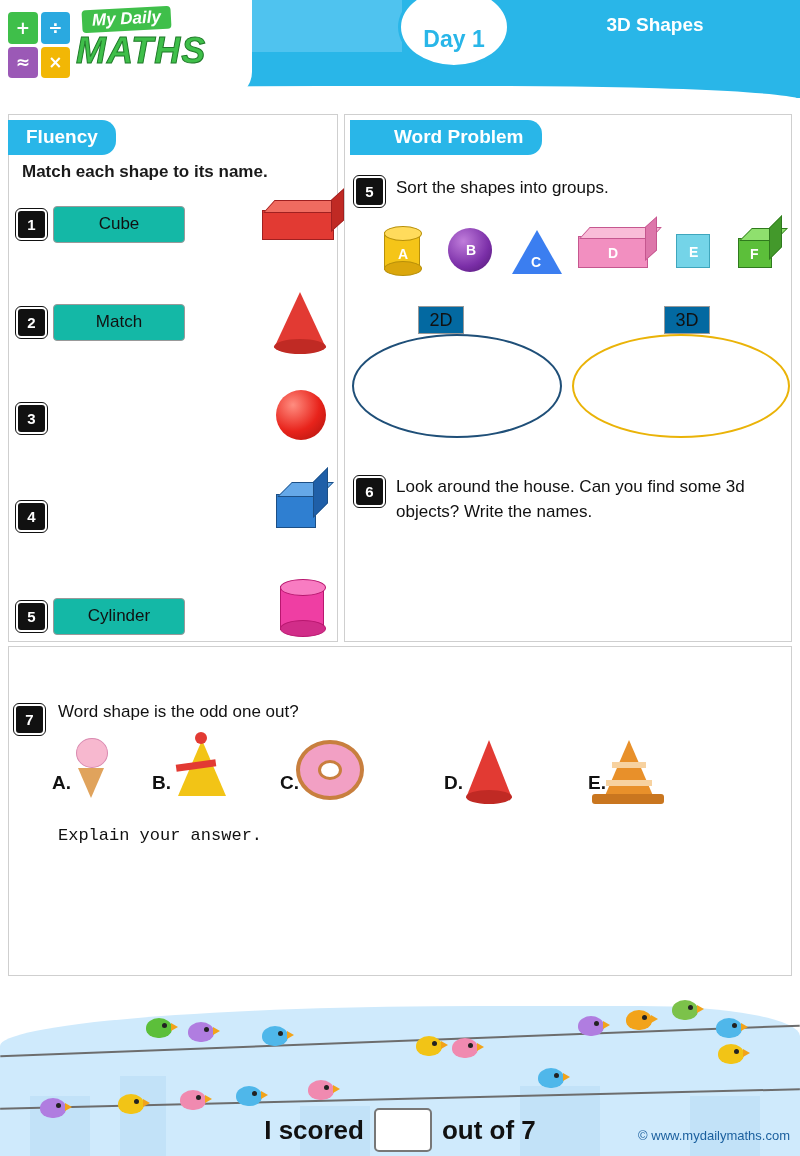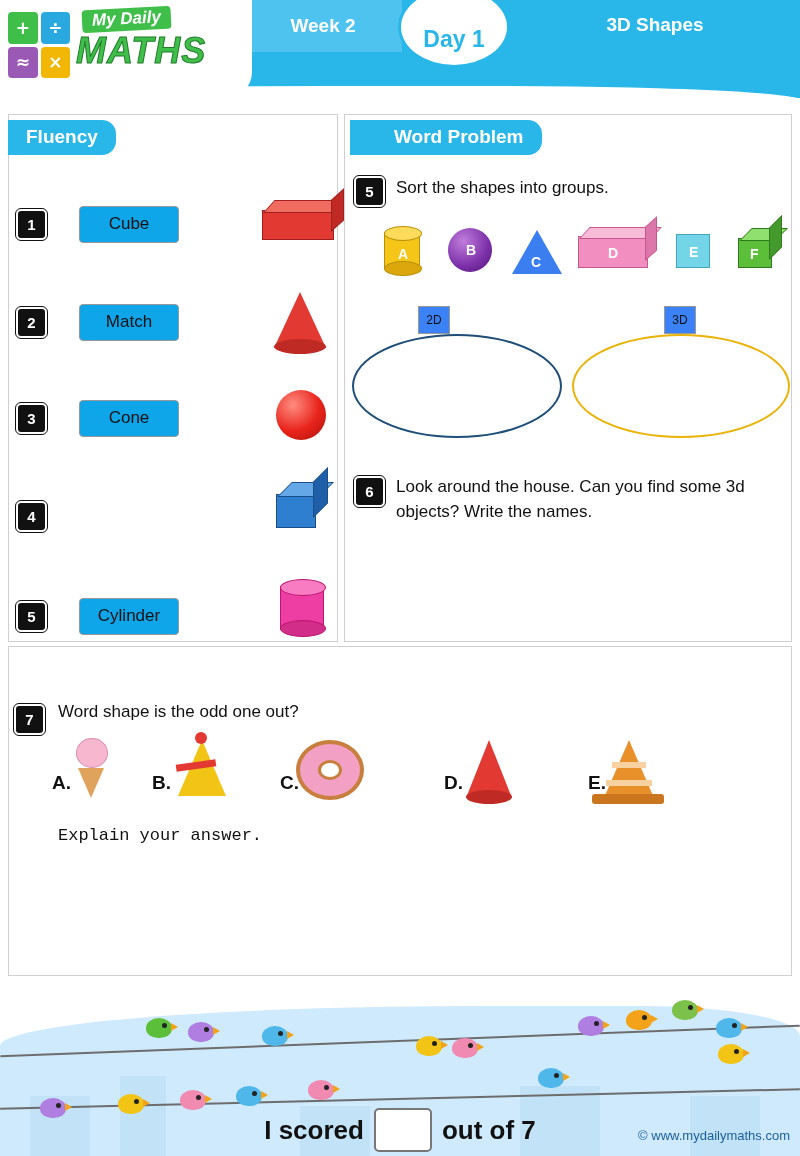--- a/index.html
+++ b/index.html
@@ -160,24 +160,24 @@
     border: 2px solid #ffffff;
     outline: 1px solid #111;
   }
   .match-row {
     position: absolute;
     left: 16px;
     width: 310px; height: 52px;
     display: flex; align-items: center;
   }
   .name-plate {
-    margin-left: 32px;
-    width: 100px; height: 37px;
+    margin-left: 6px;
+    width: 132px; height: 37px;
     border: 1px solid #999;
-    background: #0ea5e9;
+    background: #14b8a6;
     border-radius: 4px;
     display: flex; align-items: center; justify-content: center;
     font-size: 17px;
     color: #111;
   }
   .shape-cell {
     position: absolute;
     left: 262px;
     width: 80px; height: 60px;
   }
@@ -326,25 +326,25 @@
 
   .venn {
     position: absolute;
     border-radius: 50%;
     background: transparent;
   }
   .venn-2d { left: 352px; top: 334px; width: 210px; height: 104px; border: 2px solid #1f4f78; }
   .venn-3d { left: 572px; top: 334px; width: 218px; height: 104px; border: 2px solid #eab308; }
   .venn-label {
     position: absolute;
-    width: 32px; height: 28px;
-    background: #3b82f6;
+    width: 46px; height: 28px;
+    background: #0369a1;
     border: 1px solid #999;
     display: flex; align-items: center; justify-content: center;
-    font-size: 12px; color: #111; font-weight: normal;
+    font-size: 18px; color: #111; font-weight: normal;
   }
   .vl-2d { left: 418px; top: 306px; }
   .vl-3d { left: 664px; top: 306px; }
 
   
   .q7-num { position: absolute; left: 14px; top: 704px; }
   .q7-txt { position: absolute; left: 58px; top: 702px; font-size: 17px; color: #111; }
   .q7-explain { position: absolute; left: 58px; top: 826px; font-size: 17px; color: #111; font-family: Liberation Mono, monospace; }
   .opt-label {
     position: absolute;
@@ -510,51 +510,50 @@
         <div class="li-1">+</div>
         <div class="li-2">÷</div>
         <div class="li-3">≈</div>
         <div class="li-4">×</div>
       </div>
       <div class="logo-text">
         <span class="logo-daily">My Daily</span>
         <div class="logo-maths">MATHS</div>
       </div>
     </div>
-    <div class="hdr-week">Week 2</div>
     <div class="hdr-day-circle">
       <span class="hdr-day-txt">Day 1</span>
     </div>
     <div class="hdr-topic">3D Shapes</div>
     <div class="hdr-wave"></div>
   </div>
 
   <div class="box fluency-box"></div>
   <div class="tab tab-fluency">Fluency</div>
+  <div class="fl-instr">Match each shape to its name.</div>
 
   <div class="match-row" style="top:198px;">
     <div class="qnum">1</div>
     <div class="name-plate">Cube</div>
   </div>
   <div class="shape-cell" style="top:196px;">
     <div class="cuboid-red"></div>
   </div>
 
   <div class="match-row" style="top:296px;">
     <div class="qnum">2</div>
     <div class="name-plate">Match</div>
   </div>
   <div class="shape-cell" style="top:290px;">
     <div class="cone-red"></div>
       <div class="cone-red-base"></div>
   </div>
 
   <div class="match-row" style="top:392px;">
     <div class="qnum">3</div>
-    <div class="name-plate">Cone</div>
   </div>
   <div class="shape-cell" style="top:384px;">
     <div class="sphere-red"></div>
   </div>
 
   <div class="match-row" style="top:490px;">
     <div class="qnum">4</div>
   </div>
   <div class="shape-cell" style="top:478px;">
     <div class="cube-blue"></div>

